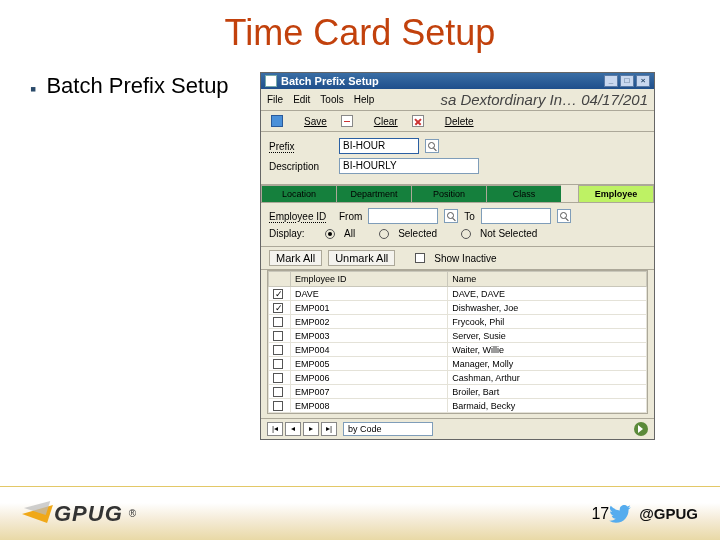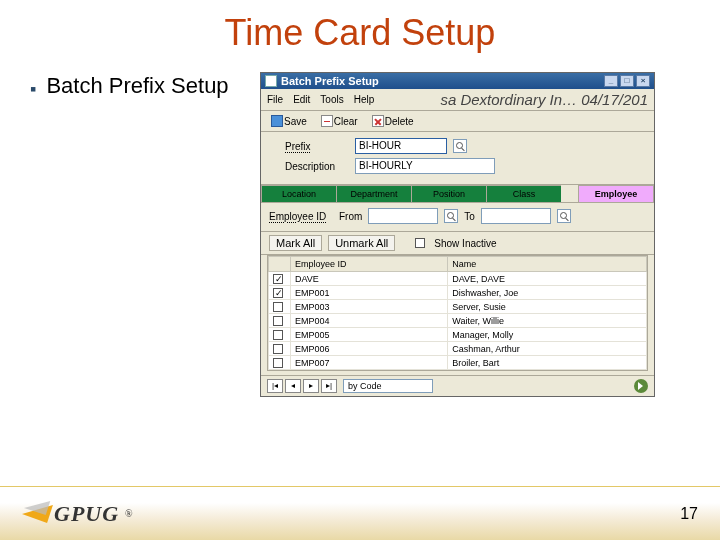--- a/index.html
+++ b/index.html
@@ -49,40 +49,40 @@
     padding: 2px 4px;
     font-weight: bold;
     font-size: 11px;
   }
   .titlebar .sysicon { width:12px;height:12px;background:#fff;margin-right:4px;border:1px solid #7aa; }
   .win-controls { margin-left:auto; display:flex; gap:2px; }
   .win-btn { width:14px;height:12px;background:#c9d8ef;border:1px solid #5a7aa5;font-size:8px;line-height:10px;text-align:center;color:#2a4a6a; }
   .menubar { display:flex; gap:10px; padding:2px 6px; background:#ece9d8; border-bottom:1px solid #aca899; align-items:center; }
   .menubar-right { margin-left:auto; color:#444; font-size:15px;font-style:italic; }
   .toolbar { display:flex; gap:6px; padding:3px 6px; border-bottom:1px solid #aca899; align-items:center; }
-  .tbtn { display:flex; align-items:center; gap:1px; padding:1px 4px; }
+  .tbtn { display:flex; align-items:center; gap:21px; padding:1px 4px;text-decoration:underline; }
   .tico { width:12px;height:12px;display:inline-block; }
   .tico.save { background:#4a90d9; border:1px solid #2a5a9a; }
   .tico.clear { background:#fff; border:1px solid #888; position:relative; }
   .tico.clear::after{content:"";position:absolute;left:2px;top:5px;width:6px;height:1px;background:#c33;}
   .tico.delete { background:#fff;border:1px solid #888;position:relative;}
   .tico.delete::before,.tico.delete::after{content:"";position:absolute;left:1px;top:5px;width:8px;height:1.5px;background:#c33;}
   .tico.delete::before{transform:rotate(45deg);} .tico.delete::after{transform:rotate(-45deg);}
-  .form-area { padding:6px 24px; border-bottom:1px solid #aca899; }
+  .form-area { padding:6px 8px; border-bottom:1px solid #aca899; }
   .frow { display:flex; align-items:center; margin-bottom:4px; gap:6px; }
   .flabel { width:64px; text-decoration:underline dotted; text-underline-offset:2px; }
   .finput { background:#fff; border:1px solid #7f9db9; height:16px; padding:1px 3px; }
   .finput.blue-border { border-color:#2a5fa3; }
   .lookup-ico { width:14px;height:14px;border:1px solid #7f9db9;background:#fff;position:relative;display:inline-block;}
   .lookup-ico::after{content:"";position:absolute;width:5px;height:5px;border:1px solid #555;border-radius:50%;left:2px;top:2px;}
   .lookup-ico::before{content:"";position:absolute;width:4px;height:1px;background:#555;left:7px;top:9px;transform:rotate(45deg);}
   .tabs-row { display:flex; border-bottom:1px solid #aca899; }
   .tab { flex:1; text-align:center; padding:3px 2px; border:1px solid #aca899; border-bottom:none; background:#15803d; font-size:9px; border-right:none; }
   .tab:last-child{border-right:1px solid #aca899;}
-  .tab.active { background:#f0abfc; font-weight:bold;margin-left:17px; }
+  .tab.active { background:#bef264; font-weight:bold;margin-left:17px; }
   .filter-area { padding:5px 8px 3px 8px; border-bottom:1px solid #aca899; }
   .radio { width:10px;height:10px;border:1px solid #555;border-radius:50%;display:inline-block;vertical-align:middle;margin-right:3px;position:relative;}
   .radio.checked::after{content:"";position:absolute;left:2px;top:2px;width:4px;height:4px;background:#000;border-radius:50%;}
   .chk { width:10px;height:10px;border:1px solid #555;display:inline-block;vertical-align:middle;margin-right:3px;background:#fff;position:relative;}
   .chk.checked::after{content:"";position:absolute;left:1px;top:-1px;font-size:9px;}
   .chk.checked::after{content:"✓";}
   .grid-toolbar { display:flex; gap:6px; padding:3px 8px; align-items:center; border-bottom:1px solid #aca899;}
   .gbtn { border:1px solid #aca899; padding:1px 6px; background:#f4f3ee; font-size:11px;}
   .grid { border:1px solid #aca899; margin:0 6px 4px 6px; background:#fff; }
   .grid table { width:100%; border-collapse:collapse; font-size:9px; }
@@ -93,21 +93,21 @@
   .nav-btn { width:16px;height:14px;border:1px solid #888;background:#fff;font-size:8px;line-height:12px;text-align:center;}
   .sort-sel { border:1px solid #7f9db9; background:#fff; padding:1px 4px; font-size:9px; margin-left:4px; flex:0 0 90px;}
   .go-ico { margin-left:auto; width:14px;height:14px;background:#5b8a3a;border-radius:50%;position:relative;}
   .go-ico::after{content:"";position:absolute;left:4px;top:3px;border-left:5px solid #fff;border-top:4px solid transparent;border-bottom:4px solid transparent;}
   .slide-footer {
     position:absolute; left:0; right:0; bottom:0; height:54px;
     display:flex; align-items:center; padding:0 22px;
     background: linear-gradient(#fff 0,#fff 30%,#f5ecd9 60%,#e9d9a6 100%);
     border-top:1px solid #e3c867;
   }
-  .logo { display:flex; align-items:center; gap:2px;font-family:Liberation Serif, serif; }
+  .logo { display:flex; align-items:center; gap:2px; }
   .logo-mark { width:30px;height:26px;position:relative;}
   .logo-mark::before{content:"";position:absolute;left:0;top:4px;width:0;height:0;border-right:28px solid #f0a818;border-top:9px solid transparent;border-bottom:9px solid transparent;transform:skewX(-18deg);}
   .logo-mark::after{content:"";position:absolute;left:2px;top:0;width:0;height:0;border-right:24px solid #bbb;border-top:7px solid transparent;border-bottom:7px solid transparent;transform:skewX(-18deg);opacity:.7;}
   .logo-text { font-weight:900; font-size:22px; color:#333; letter-spacing:1px; font-style:italic;}
   .logo-reg { font-size:10px; vertical-align:super; margin-left:4px; color:#333;}
   .pagenum { margin-left:auto; font-size:16px; color:#000;}
   .tw-handle { display:flex; align-items:center; gap:8px; font-weight:bold; font-size:15px; color:#111;}
   .tw-icon { width:22px;height:18px;position:relative;}
   .tw-icon svg{width:100%;height:100%;}
 </style>
@@ -154,21 +154,21 @@
       </div>
       <div class="tbtn">
         <span class="tico delete"></span>
         <span>Delete</span>
       </div>
     </div>
 
     <div class="form-area">
       <div class="frow">
         <span class="flabel">Prefix</span>
-        <span class="finput blue-border" style="width:92px">BI-HOUR</span>
+        <span class="finput blue-border" style="width:80px">BI-HOUR</span>
         <span class="lookup-ico"></span>
       </div>
       <div class="frow">
         <span class="flabel" style="text-decoration:none">Description</span>
         <span class="finput" style="width:140px">BI-HOURLY</span>
       </div>
     </div>
 
     <div class="tabs-row">
       <div class="tab">Location</div>
@@ -180,20 +180,31 @@
 
     <div class="filter-area">
       <div class="frow">
         <span class="flabel">Employee ID</span>
         <span>From</span>
         <span class="finput" style="width:70px"></span>
         <span class="lookup-ico"></span>
         <span>To</span>
         <span class="finput" style="width:70px"></span>
         <span class="lookup-ico"></span>
+      </div>
+      <div class="frow">
+        <span style="width:50px">Display:</span>
+        <span class="radio checked"></span>
+        <span>All</span>
+        <span style="width:12px"></span>
+        <span class="radio"></span>
+        <span>Selected</span>
+        <span style="width:12px"></span>
+        <span class="radio"></span>
+        <span>Not Selected</span>
       </div>
     </div>
 
     <div class="grid-toolbar">
       <span class="gbtn">Mark All</span>
       <span class="gbtn">Unmark All</span>
       <span style="width:8px"></span>
       <span class="chk"></span>
       <span>Show Inactive</span>
     </div>
@@ -213,20 +224,25 @@
               <td>DAVE</td>
               <td>DAVE, DAVE</td>
             </tr>
             <tr>
               <td class="cb"><span class="chk checked"></span></td>
               <td>EMP001</td>
               <td>Dishwasher, Joe</td>
             </tr>
             <tr>
               <td class="cb"><span class="chk"></span></td>
+              <td>EMP002</td>
+              <td>Frycook, Phil</td>
+            </tr>
+            <tr>
+              <td class="cb"><span class="chk"></span></td>
               <td>EMP003</td>
               <td>Server, Susie</td>
             </tr>
             <tr>
               <td class="cb"><span class="chk"></span></td>
               <td>EMP004</td>
               <td>Waiter, Willie</td>
             </tr>
             <tr>
               <td class="cb"><span class="chk"></span></td>
@@ -235,20 +251,25 @@
             </tr>
             <tr>
               <td class="cb"><span class="chk"></span></td>
               <td>EMP006</td>
               <td>Cashman, Arthur</td>
             </tr>
             <tr>
               <td class="cb"><span class="chk"></span></td>
               <td>EMP007</td>
               <td>Broiler, Bart</td>
+            </tr>
+            <tr>
+              <td class="cb"><span class="chk"></span></td>
+              <td>EMP008</td>
+              <td>Barmaid, Becky</td>
             </tr>
           </tbody>
       </table>
     </div>
 
     <div class="nav-footer">
       <span class="nav-btn">|◂</span>
       <span class="nav-btn">◂</span>
       <span class="nav-btn">▸</span>
       <span class="nav-btn">▸|</span>
@@ -258,13 +279,21 @@
   </div>
 </div>
 
 <div class="slide-footer">
   <div class="logo">
     <div class="logo-mark"></div>
     <span class="logo-text">GPUG</span>
     <span class="logo-reg">®</span>
   </div>
   <span class="pagenum">17</span>
+  <div class="tw-handle">
+    <span class="tw-icon">
+      <svg viewBox="0 0 24 20">
+          <path fill="#55acee" d="M24 2.4a9.8 9.8 0 0 1-2.8.8A4.9 4.9 0 0 0 23.3.4a9.9 9.9 0 0 1-3.1 1.2A4.9 4.9 0 0 0 11.8 6a13.9 13.9 0 0 1-10.1-5.1 4.9 4.9 0 0 0 1.5 6.6A4.9 4.9 0 0 1 1 6.9v.1a4.9 4.9 0 0 0 3.9 4.8 4.9 4.9 0 0 1-2.2.1 4.9 4.9 0 0 0 4.6 3.4A9.9 9.9 0 0 1 0 17.5 13.9 13.9 0 0 0 7.5 19.7c9.1 0 14-7.5 14-14v-.6A10 10 0 0 0 24 2.4z"></path>
+        </svg>
+    </span>
+    <span>@GPUG</span>
+  </div>
 </div>
 
 </body></html>

